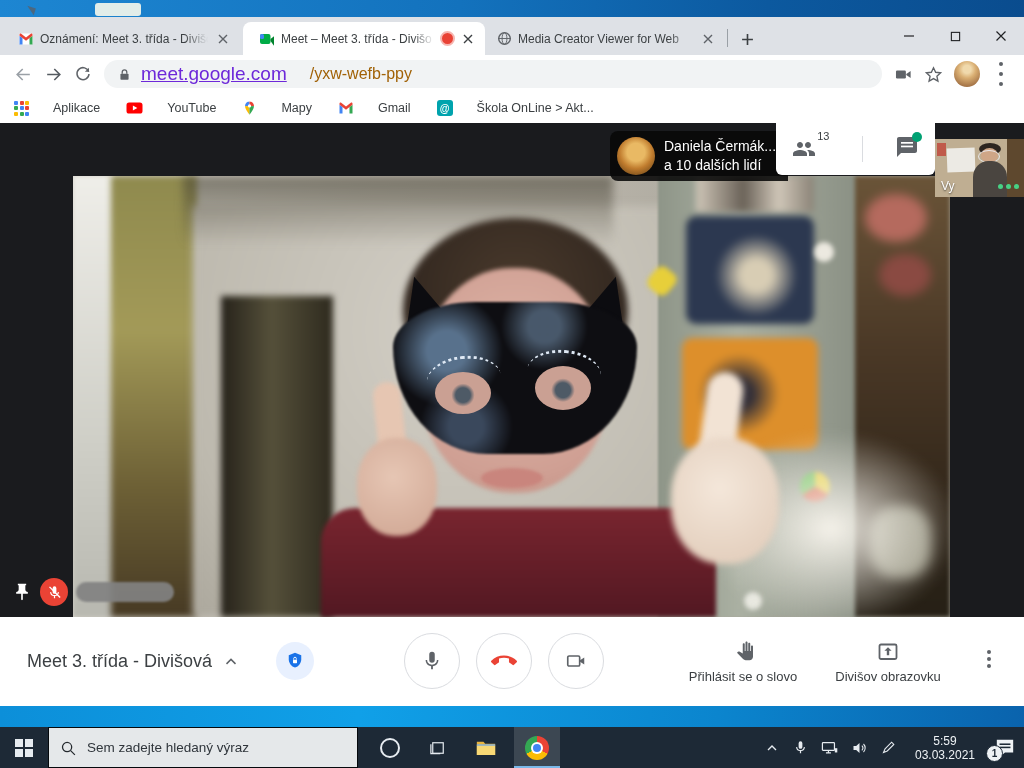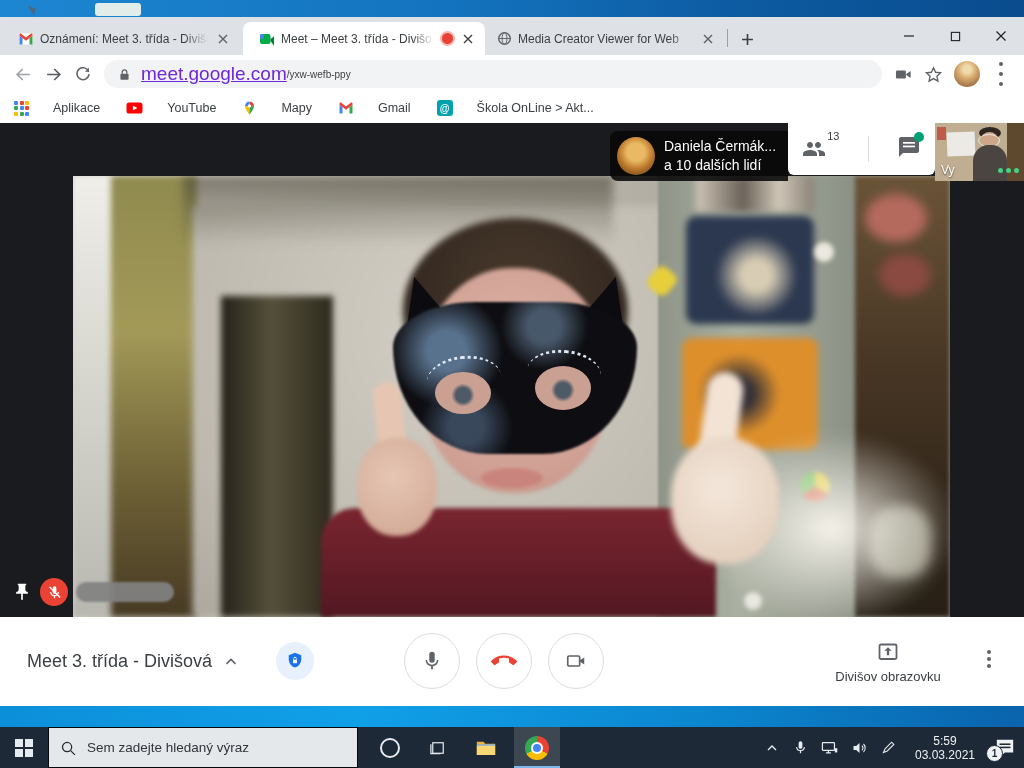--- a/index.html
+++ b/index.html
@@ -26,21 +26,21 @@
   .tab-div{position:absolute;top:12px;width:1px;height:18px;background:#9aa0a6;}
   .rec-dot{width:11px;height:11px;border-radius:50%;background:#e94235;border:2px solid #f6b6b1;flex:0 0 auto;margin-right:4px;}
   .newtab{position:absolute;left:734px;top:9px;width:26px;height:26px;display:flex;align-items:center;justify-content:center;border-radius:50%;}
   .wctrls{position:absolute;right:0;top:0;height:38px;display:flex;}
   .wctrl{width:46px;height:38px;display:flex;align-items:center;justify-content:center;}
 
   .toolbar{left:0;top:38px;width:1024px;height:38px;background:#fff;display:flex;align-items:center;padding:0 8px;box-sizing:border-box;}
   .navbtn{width:30px;height:30px;display:flex;align-items:center;justify-content:center;border-radius:50%;flex:0 0 auto;}
   .omnibox{flex:1;height:28px;background:#f1f3f4;border-radius:14px;display:flex;align-items:center;padding:0 14px;margin:0 6px;min-width:0;}
   .url-host{font-size:19px;color:#6d28d9;text-decoration:underline;}
-  .url-path{font-size:10px;color:#404040;}
+  .url-path{font-size:16px;color:#a16207;padding-left:23px;}
   .avatar{width:26px;height:26px;border-radius:50%;
     background:radial-gradient(circle at 50% 32%,#f0d9ac 0 18%,#d9ae72 40%,#a8784a 75%,#8a6038 100%);flex:0 0 auto;}
 
   .bookbar{left:0;top:76px;width:1024px;height:30px;background:#fff;display:flex;align-items:center;padding:0 14px;gap:26px;box-sizing:border-box;}
   .bm{display:flex;align-items:center;gap:24px;}
   .bm-label{font-size:12.5px;color:#3c4043;white-space:nowrap;}
   .grid9{display:grid;grid-template-columns:repeat(3,4px);grid-gap:1.5px;}
   .grid9 i{width:4px;height:4px;border-radius:1px;display:block;}
   .skola-ico{width:16px;height:16px;border-radius:3px;background:#00a3ad;color:#fff;font-size:10px;font-weight:bold;
     display:flex;align-items:center;justify-content:center;}
@@ -51,27 +51,27 @@
     background:linear-gradient(100deg,#d6d3cb 0%,#c2beb4 30%,#b7b2a8 55%,#a8a69a 75%,#9a988c 100%);}
   .v{position:absolute;}
 
   
   .ppill{position:absolute;right:236px;top:2px;width:178px;height:50px;background:rgba(8,8,8,.88);
     border-radius:8px 0 0 8px;display:flex;align-items:center;padding-left:7px;box-sizing:border-box;margin-top:6px;}
   .ppill .pav{width:38px;height:38px;border-radius:50%;flex:0 0 auto;
     background:radial-gradient(circle at 50% 40%,#e9b964 0 30%,#c07c2e 55%,#774d1b 85%);}
   .ppill .ptxt{margin-left:9px;color:#fff;font-size:14px;line-height:19px;white-space:nowrap;}
 
-  .toppanel{position:absolute;right:89px;top:0;width:147px;height:52px;background:#fff;border-radius:0 0 6px 6px;
+  .toppanel{position:absolute;right:89px;top:0;width:159px;height:52px;background:#fff;border-radius:0 0 6px 6px;
     display:flex;align-items:center;justify-content:space-around;}
   .sup13{font-size:11px;color:#3c4043;position:relative;top:-7px;margin-left:1px;}
   .chatdot{position:absolute;right:-3px;top:-3px;width:10px;height:10px;border-radius:50%;background:#00a173;}
   .tp-div{width:1px;height:26px;background:#dadce0;}
 
-  .selfview{position:absolute;right:0;top:0;width:89px;height:58px;background:#bfae92;overflow:hidden;}
+  .selfview{position:absolute;right:0;top:16px;width:89px;height:58px;background:#bfae92;overflow:hidden;}
   .selfview .sv{position:absolute;filter:blur(.6px);}
   .sv-label{position:absolute;left:6px;bottom:4px;color:#fff;font-size:12px;text-shadow:0 1px 2px rgba(0,0,0,.6);filter:none;}
   .sv-dots{position:absolute;right:5px;bottom:8px;display:flex;gap:3px;}
   .sv-dots i{width:5px;height:5px;border-radius:50%;background:#47d184;display:block;}
 
   .pin-overlay{position:absolute;left:12px;top:455px;display:flex;align-items:center;gap:8px;}
   .mute-badge{width:28px;height:28px;border-radius:50%;background:#ea4335;display:flex;align-items:center;justify-content:center;}
   .name-blur{width:98px;height:20px;border-radius:10px;background:#828282;filter:blur(1px);opacity:.92;}
 
   
@@ -426,20 +426,26 @@
           <path fill="#ea4335" d="M12 9c-1.6 0-3.15.25-4.6.72v3.1c0 .39-.23.74-.56.9-.98.49-1.87 1.12-2.67 1.85-.18.18-.43.28-.7.28-.28 0-.53-.11-.71-.29L.29 13.08c-.18-.17-.29-.42-.29-.7 0-.28.11-.53.29-.71C3.34 8.78 7.46 7 12 7s8.66 1.78 11.71 4.67c.18.18.29.43.29.71 0 .28-.11.53-.29.7l-2.48 2.48c-.18.18-.43.29-.71.29-.27 0-.52-.1-.7-.28-.79-.74-1.69-1.36-2.67-1.85-.33-.16-.56-.51-.56-.9v-3.1C15.15 9.25 13.6 9 12 9z"></path>
         </svg>
       </div>
       <div class="cbtn" style="left:548px;">
         <svg width="22" height="22" viewBox="0 0 24 24">
           <rect x="3" y="6.5" width="13" height="11" rx="1.5" fill="none" stroke="#5f6368" stroke-width="1.8"></rect>
           <path d="M16 11.5l5-3.3v7.6l-5-3.3z" fill="#5f6368"></path>
         </svg>
       </div>
 
+      <div class="mb-item" style="left:662px;width:162px;">
+        <svg width="24" height="24" viewBox="0 0 24 24">
+          <path fill="#5f6368" d="M21 5.5c-.55 0-1 .45-1 1V11h-.75V3.75c0-.55-.45-1-1-1s-1 .45-1 1V11h-.75V2.5c0-.55-.45-1-1-1s-1 .45-1 1V11h-.75V4.25c0-.55-.45-1-1-1s-1 .45-1 1V13.5l-3.35-1.9a1.2 1.2 0 0 0-1.44.2l-.96.95 6.05 6.36c.66.7 1.58 1.09 2.54 1.09H18.5c1.93 0 3.5-1.57 3.5-3.5V6.5c0-.55-.45-1-1-1z"></path>
+        </svg>
+        <span>Přihlásit se o slovo</span>
+      </div>
       <div class="mb-item" style="left:812px;width:152px;">
         <svg width="24" height="24" viewBox="0 0 24 24">
           <rect x="3.5" y="4.5" width="17" height="14.5" rx="1.5" fill="none" stroke="#5f6368" stroke-width="1.8"></rect>
           <path d="M12 7.2l3.6 3.6h-2.4v4.4h-2.4v-4.4H8.4z" fill="#5f6368"></path>
         </svg>
         <span>Divišov obrazovku</span>
       </div>
       <div class="kebab" style="position:absolute;left:987px;top:30px;">
         <i></i>
           <i></i>

